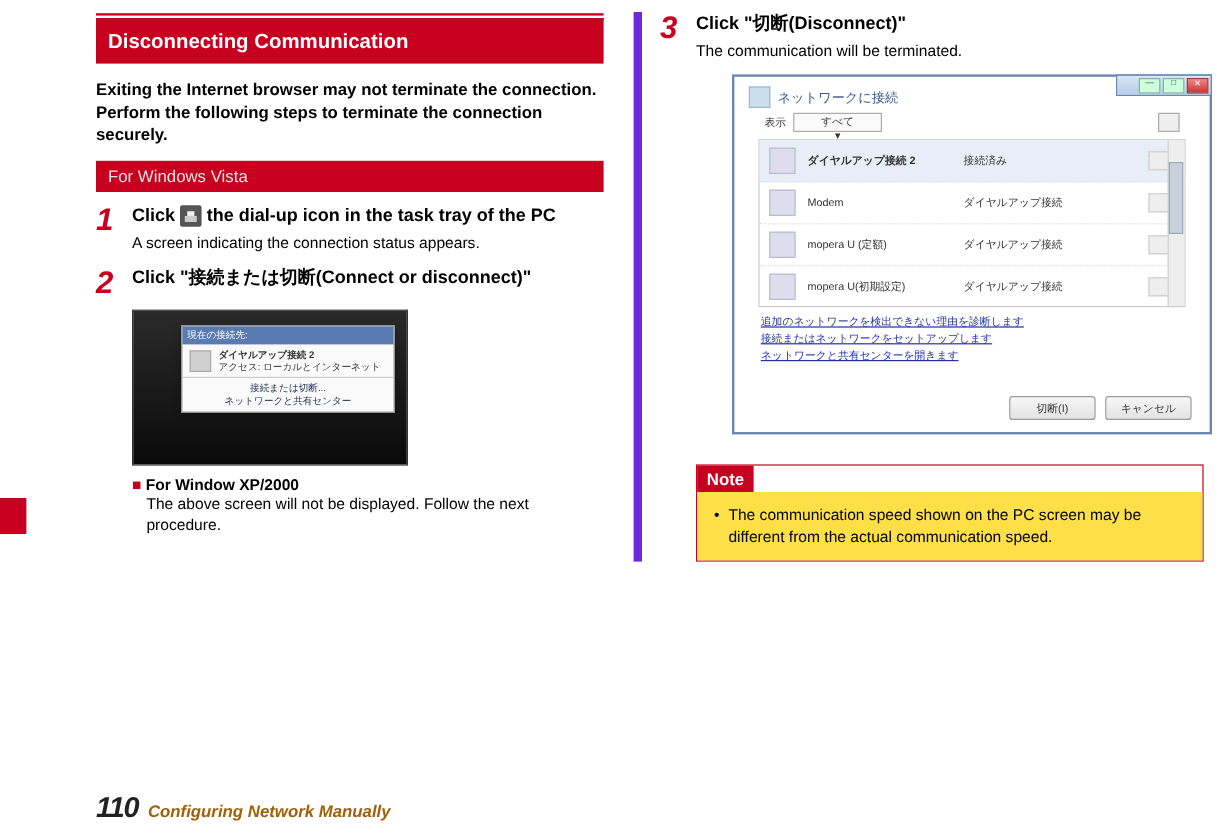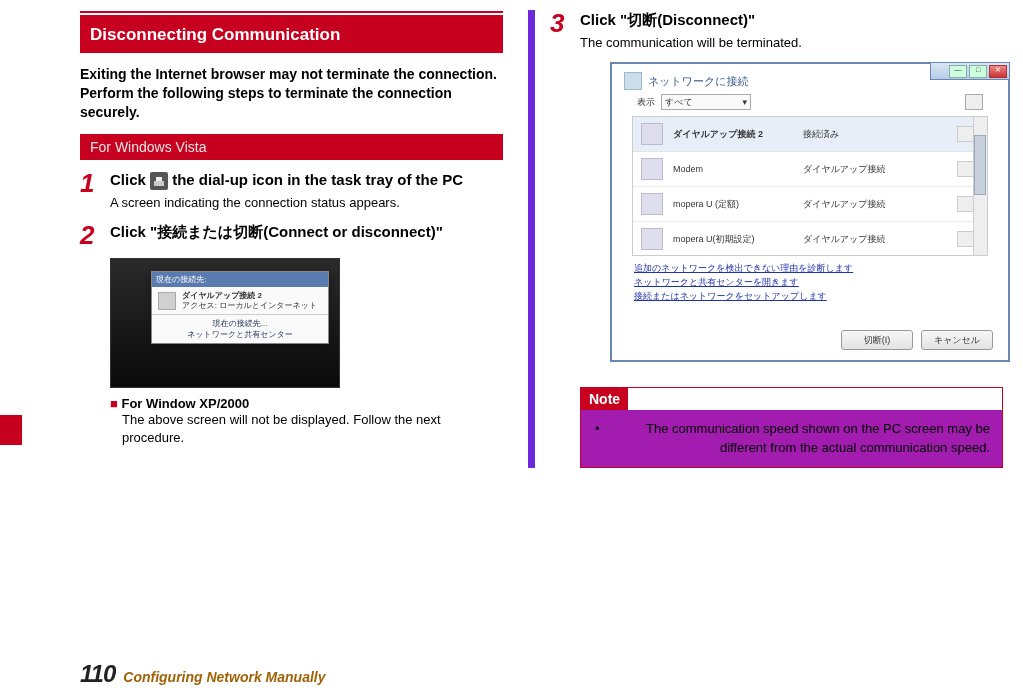--- a/index.html
+++ b/index.html
@@ -41,40 +41,40 @@
 
   
   .screenshot-big { width: 400px; height: 300px; border: 2px solid #6a87b0; background: #fff; margin: 5px 12px 25px 30px; position: relative; font-size: 10px; color: #333; }
   .sb-title { position: absolute; top: -2px; right: -2px; width: 80px; height: 18px; background: linear-gradient(#d8e6f5,#b8cce8); border: 1px solid #6a87b0; display: flex; align-items: center; justify-content: flex-end; gap: 2px; padding: 0 2px; }
   .sb-btn { width: 18px; height: 13px; background: #cfd; border: 1px solid #8aa; font-size: 7px; text-align:center; }
   .sb-btn.close { background: linear-gradient(#e88,#c33); border-color:#a33; color:#fff; }
   .sb-header { padding: 8px 12px 4px; display:flex; align-items:center; gap:6px; color:#3a5a8a; font-size: 11px; }
   .sb-header .ico { width:18px; height:18px; background:#cde; border:1px solid #9bc; }
   .sb-msg { font-size: 9px; padding: 0 25px 6px; }
   .sb-ctrl { display:flex; align-items:center; gap:6px; padding: 0 25px 6px; font-size:9px; }
-  .sb-sel { width: 90px; height: 16px; background:#fafafa; border:1px solid #aaa; display:flex; align-items:center; justify-content:space-between; padding:0 3px; }
+  .sb-sel { width: 74px; height: 16px; background:#fafafa; border:1px solid #aaa; display:flex; align-items:center; justify-content:space-between; padding:0 3px;flex-direction:column; }
   .sb-refresh { margin-left:auto; width:18px; height:16px; border:1px solid #aaa; background:#eee; }
   .sb-list { margin: 0 20px; border:1px solid #ccc; height: 140px; overflow:hidden; position:relative; }
   .sb-scroll { position:absolute; right:0; top:0; bottom:0; width:14px; background:#eee; border-left:1px solid #ccc; }
   .sb-thumb { position:absolute; right:1px; top:18px; width:12px; height:60px; background:#c8d0dc; border:1px solid #9ab; }
   .sb-item { display:flex; align-items:center; padding:6px 8px; gap:10px; border-bottom:1px dotted #ddd; }
   .sb-item:first-child { background: #e8eef8; }
   .sb-pico { width:22px; height:22px; background:#dde; border:1px solid #bbc; }
   .sb-name { width: 120px; font-size: 9px; }
   .sb-name.bold { font-weight: bold; }
   .sb-stat { font-size:9px; }
   .sb-aico { margin-left:auto; width:22px; height:16px; background:#eee; border:1px solid #ccc; }
   .sb-links { padding: 6px 22px 0; font-size:9px; color:#23a; }
   .sb-links div { text-decoration: underline; margin-bottom:1px; }
   .sb-btns { position:absolute; right:15px; bottom:10px; display:flex; gap:8px; }
   .sb-bb { width:72px; height:20px; background:linear-gradient(#f7f7f7,#e2e2e2); border:1px solid #999; border-radius:3px; font-size:9px; display:flex; align-items:center; justify-content:center; }
 
   .note-box { border: 1px solid #c7001f; }
   .note-head { background: #c7001f; color: #fff; font-weight: bold; font-size: 14px; padding: 3px 8px; display: inline-block; }
-  .note-body { background: #a21caf; padding: 10px 12px; font-size: 13px; line-height: 1.4; text-align: right; }
+  .note-body { background: #fde047; padding: 10px 12px; font-size: 13px; line-height: 1.4; }
   .note-body ul { list-style: none; }
   .note-body li { position: relative; padding-left: 14px; }
   .note-body li::before { content: "•"; position: absolute; left: 2px; }
 
   .edge-tab { position: absolute; left: 0; top: 415px; width: 22px; height: 30px; background: #c7001f; }
 
   .footer { position: absolute; left: 80px; bottom: 10px; display: flex; align-items: baseline; gap: 8px; }
   .page-num { font-size: 24px; font-weight: 900; color: #222; font-style: italic; letter-spacing: -1px; }
   .page-label { font-size: 14px; color: #a16207; font-weight: bold; font-style: italic; }
 </style>
@@ -118,21 +118,21 @@
       <div class="ss-popup">
         <div class="ss-head">現在の接続先:</div>
         <div class="ss-row">
           <div class="ss-ico"></div>
           <div class="ss-txt">
             <div style="font-weight:bold">ダイヤルアップ接続 2</div>
             <div>アクセス: ローカルとインターネット</div>
           </div>
         </div>
         <div class="ss-footer">
-          <div>現在の接続先...</div>
+          <div>接続または切断...</div>
           <div>ネットワークと共有センター</div>
         </div>
       </div>
     </div>
 
     <div class="sub-note">
       <span class="sqmark">■ </span><span class="sub-note-title">For Window XP/2000</span>
       <div class="sub-note-body">The above screen will not be displayed. Follow the next procedure.</div>
     </div>
   </div>
@@ -188,22 +188,22 @@
           <div class="sb-pico"></div>
           <div class="sb-name">mopera U(初期設定)</div>
           <div class="sb-stat">ダイヤルアップ接続</div>
           <div class="sb-aico"></div>
         </div>
         <div class="sb-scroll"></div>
         <div class="sb-thumb"></div>
       </div>
       <div class="sb-links">
         <div>追加のネットワークを検出できない理由を診断します</div>
+        <div>接続またはネットワークをセットアップします</div>
         <div>ネットワークと共有センターを開きます</div>
-        <div>接続またはネットワークをセットアップします</div>
       </div>
       <div class="sb-btns">
         <div class="sb-bb">切断(I)</div>
         <div class="sb-bb">キャンセル</div>
       </div>
     </div>
 
     <div class="note-box">
       <div class="note-head">Note</div>
       <div class="note-body">

